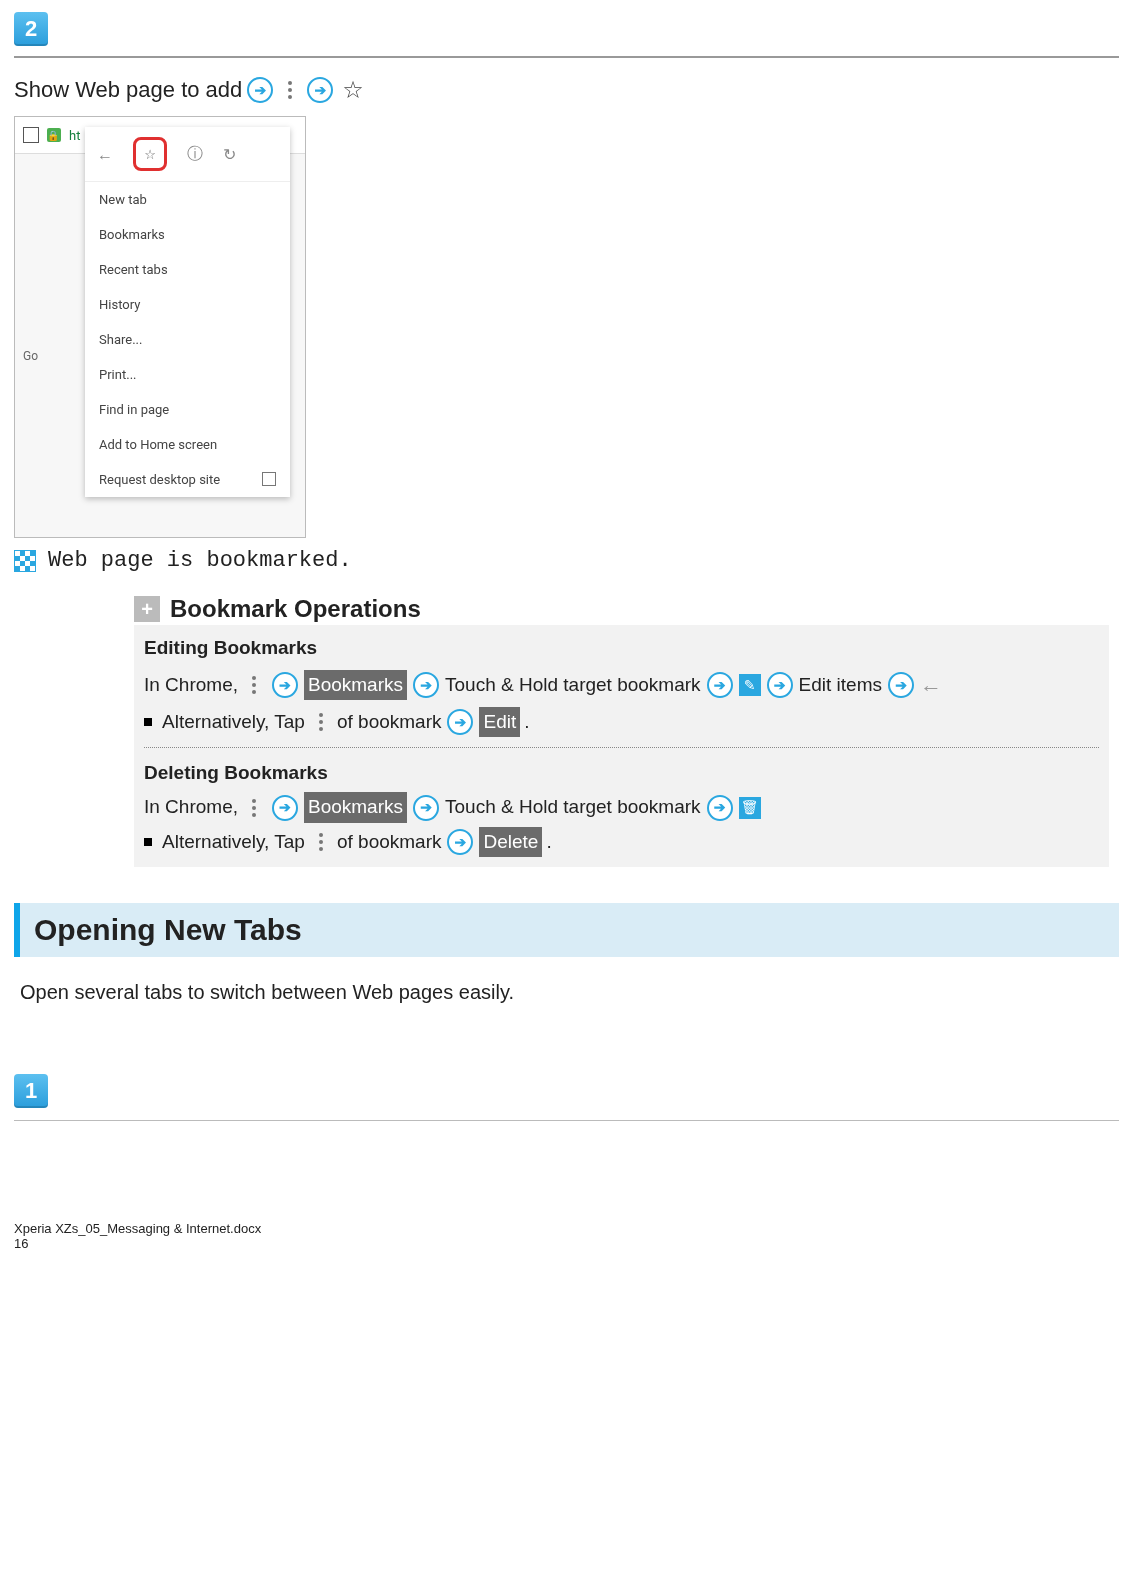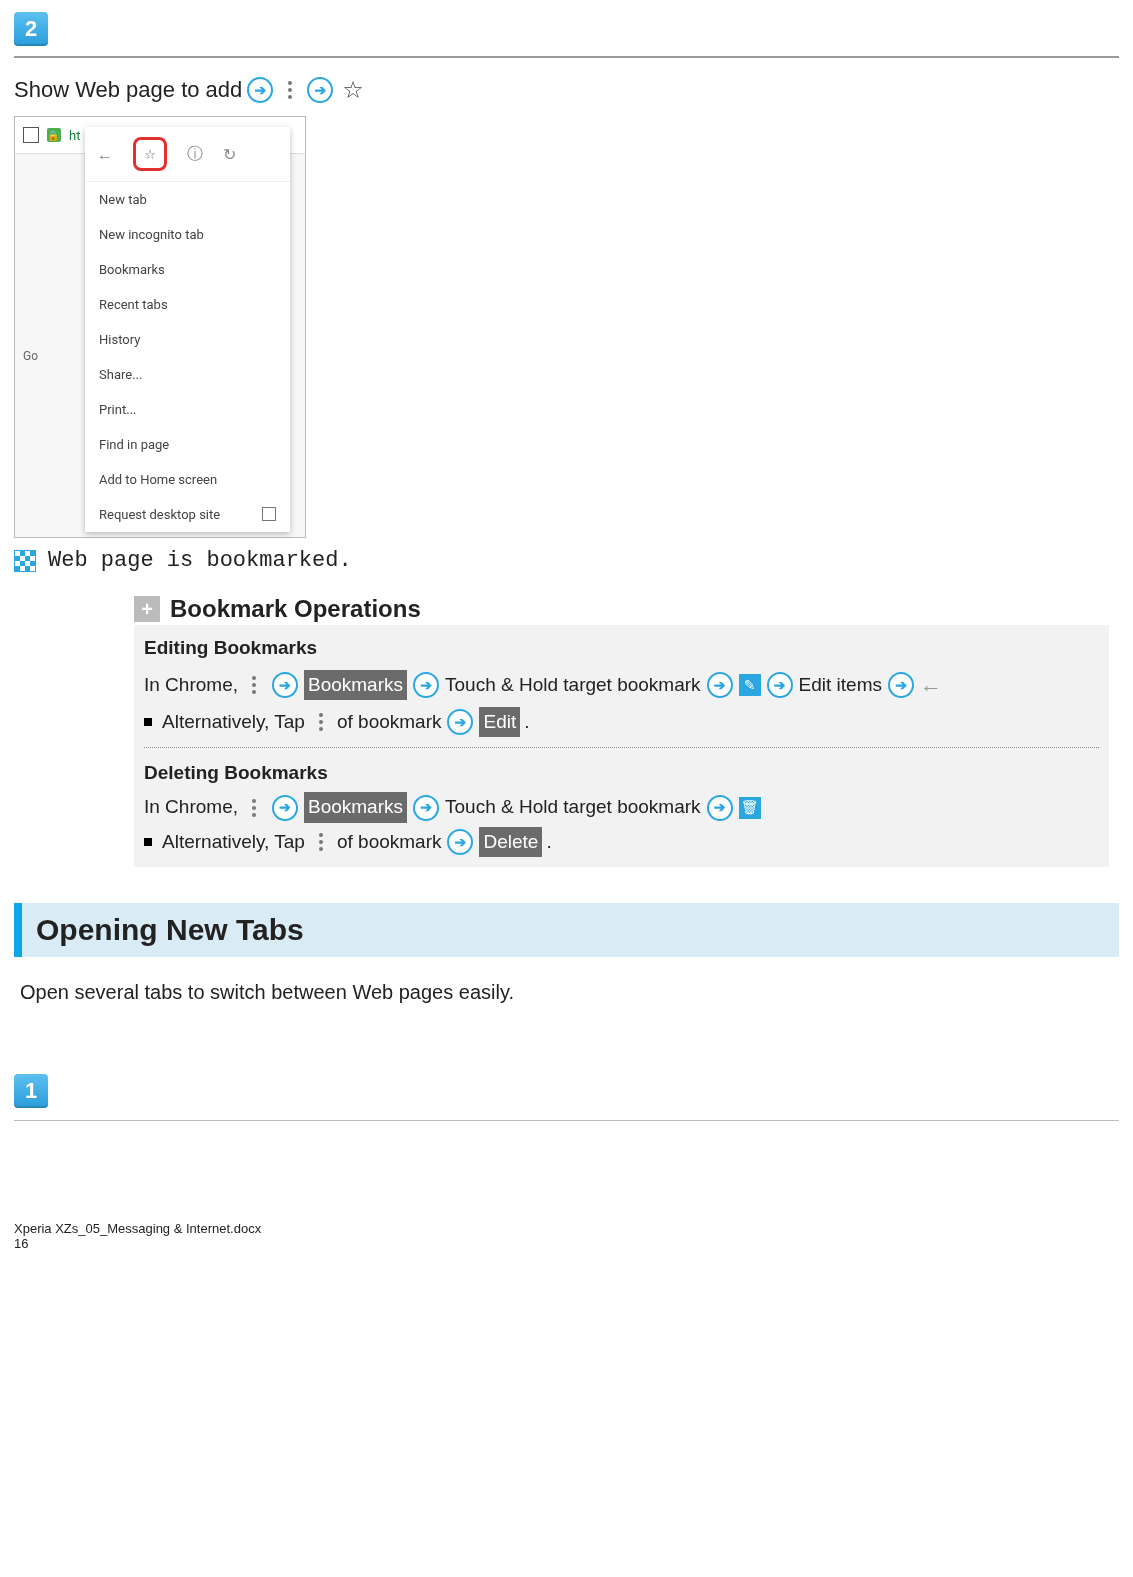--- a/index.html
+++ b/index.html
@@ -88,21 +88,21 @@
   .edit-icon { display:inline-flex; width:22px; height:22px; background:#2aa7e0; align-items:center; justify-content:center; color:#fff; font-size:14px; vertical-align:middle;}
   .edit-icon::after{content:"✎";}
   .back-icon { display:inline-block; color:#999; font-size:22px; vertical-align:middle;}
   .trash-icon { display:inline-flex; width:22px; height:22px; background:#2aa7e0; align-items:center; justify-content:center; color:#fff; font-size:14px; vertical-align:middle;}
   .trash-icon::after{content:"🗑";}
   .bullet-row { display:flex; align-items:center; gap:4px; flex-wrap:wrap; margin-top:4px;}
   .sq-bullet { width:8px;height:8px;background:#000; display:inline-block; margin-right:6px;}
   .dotted-sep { border:none; border-top:1px dotted #888; margin:10px 0;}
 
   .section-banner {
-    border-left:8px solid #0ea5e9;
+    border-left:6px solid #0ea5e9;
     background:#d9ecf6;
     padding:10px 14px;
     margin:36px 0 24px 0;
     font-size:30px;
     font-weight:bold;
   }
   .body-text { font-size:20px; margin-left:6px; }
   .footer { margin-top:100px; font-size:13px; color:#222;}
 </style>
 </head>
@@ -136,21 +136,20 @@
   </div>
   <div class="sc-go">Go</div>
   <div class="sc-menu-pane">
     <div class="sc-menu-header">
       <span class="i">←</span>
       <span class="hl">☆</span>
       <span class="i">ⓘ</span>
       <span class="i">↻</span>
     </div>
     <div class="mi">New tab</div>
-    <div class="mi">New incognito tab</div>
     <div class="mi">Bookmarks</div>
     <div class="mi">Recent tabs</div>
     <div class="mi">History</div>
     <div class="mi">Share...</div>
     <div class="mi">Print...</div>
     <div class="mi">Find in page</div>
     <div class="mi">Add to Home screen</div>
     <div class="mi cb">
       <span>Request desktop site</span>
       <span class="sc-cb"></span>

